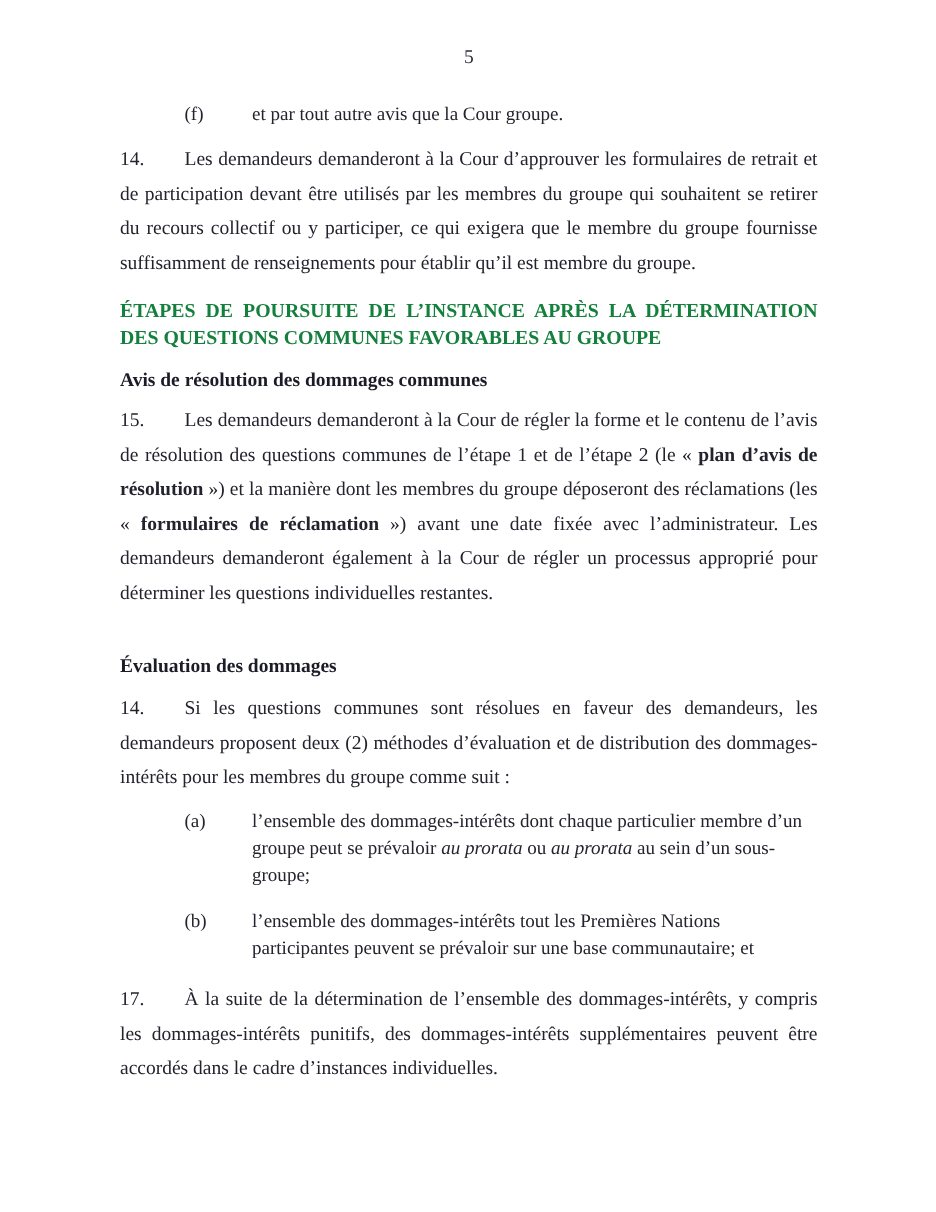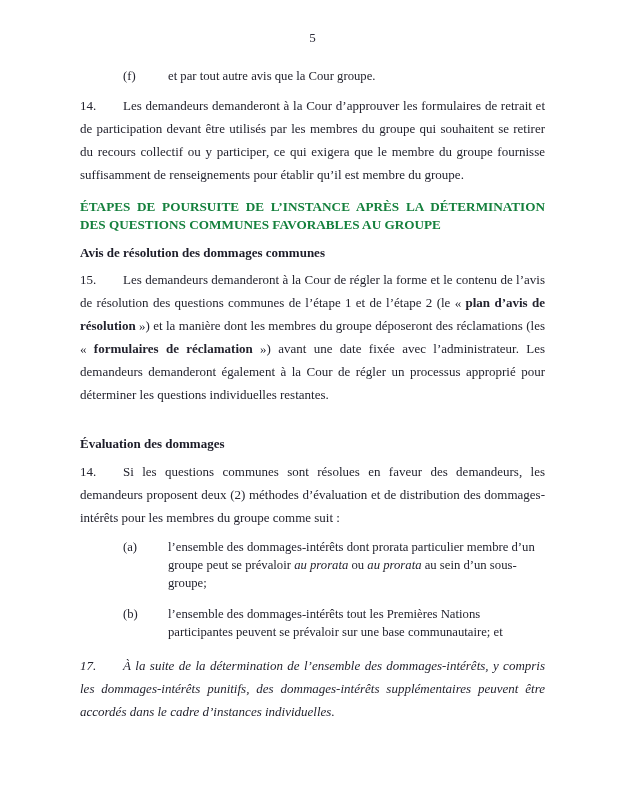--- a/index.html
+++ b/index.html
@@ -59,21 +59,21 @@
   }
   
   .mt-itemf   { margin-top: 18px; }
   .mt-para14  { margin-top: 9px;  }
   .mt-subh1   { margin-top: 8px;  }
   .mt-para15  { margin-top: 4px;  }
   .mt-subh2   { margin-top: 26px; }
   .mt-para16  { margin-top: 5px;  }
   .mt-itema   { margin-top: 9px;  }
   .mt-itemb   { margin-top: 13px; }
-  .mt-para17  { margin-top: 13px; font-style: italic; }
+  .mt-para17  { margin-top: 13px; }
 </style>
 </head>
 <body>
 
 <div class="page">
 
   <div class="page-number">5</div>
 
   <div class="sub-item mt-itemf">
     <span class="marker">(f)</span>
@@ -87,21 +87,21 @@
   <h2 class="subheading mt-subh1">Avis de résolution des dommages communes</h2>
 
   <p class="para mt-para15"><span class="para-number">15.</span><span><span>Les demandeurs demanderont à la Cour de régler la forme et le contenu de l’avis de résolution des questions communes de l’étape 1 et de l’étape 2 (le « </span><span style="font-weight: bold;">plan d’avis de résolution</span><span> ») et la manière dont les membres du groupe déposeront des réclamations (les « </span><span style="font-weight: bold;">formulaires de réclamation</span><span> ») avant une date fixée avec l’administrateur. Les demandeurs demanderont également à la Cour de régler un processus approprié pour déterminer les questions individuelles restantes.</span></span></p>
 
   <h2 class="subheading mt-subh2">Évaluation des dommages</h2>
 
   <p class="para mt-para16"><span class="para-number">14.</span><span>Si les questions communes sont résolues en faveur des demandeurs, les demandeurs proposent deux (2) méthodes d’évaluation et de distribution des dommages-intérêts pour les membres du groupe comme suit :</span></p>
 
   <div class="sub-item mt-itema">
     <span class="marker">(a)</span>
-    <span><span>l’ensemble des dommages-intérêts dont prorata particulier membre d’un groupe peut se prévaloir </span><span style="font-style: italic;">au prorata</span><span> ou </span><span style="font-style: italic;">au prorata</span><span> au sein d’un sous-groupe;</span></span>
+    <span><span>l’ensemble des dommages-intérêts dont chaque particulier membre d’un groupe peut se prévaloir </span><span style="font-style: italic;">au prorata</span><span> ou </span><span style="font-style: italic;">au prorata</span><span> au sein d’un sous-groupe;</span></span>
   </div>
 
   <div class="sub-item mt-itemb">
     <span class="marker">(b)</span>
     <span>l’ensemble des dommages-intérêts tout les Premières Nations participantes peuvent se prévaloir sur une base communautaire; et</span>
   </div>
 
   <p class="para mt-para17"><span class="para-number">17.</span><span>À la suite de la détermination de l’ensemble des dommages-intérêts, y compris les dommages-intérêts punitifs, des dommages-intérêts supplémentaires peuvent être accordés dans le cadre d’instances individuelles.</span></p>
 
 </div>

